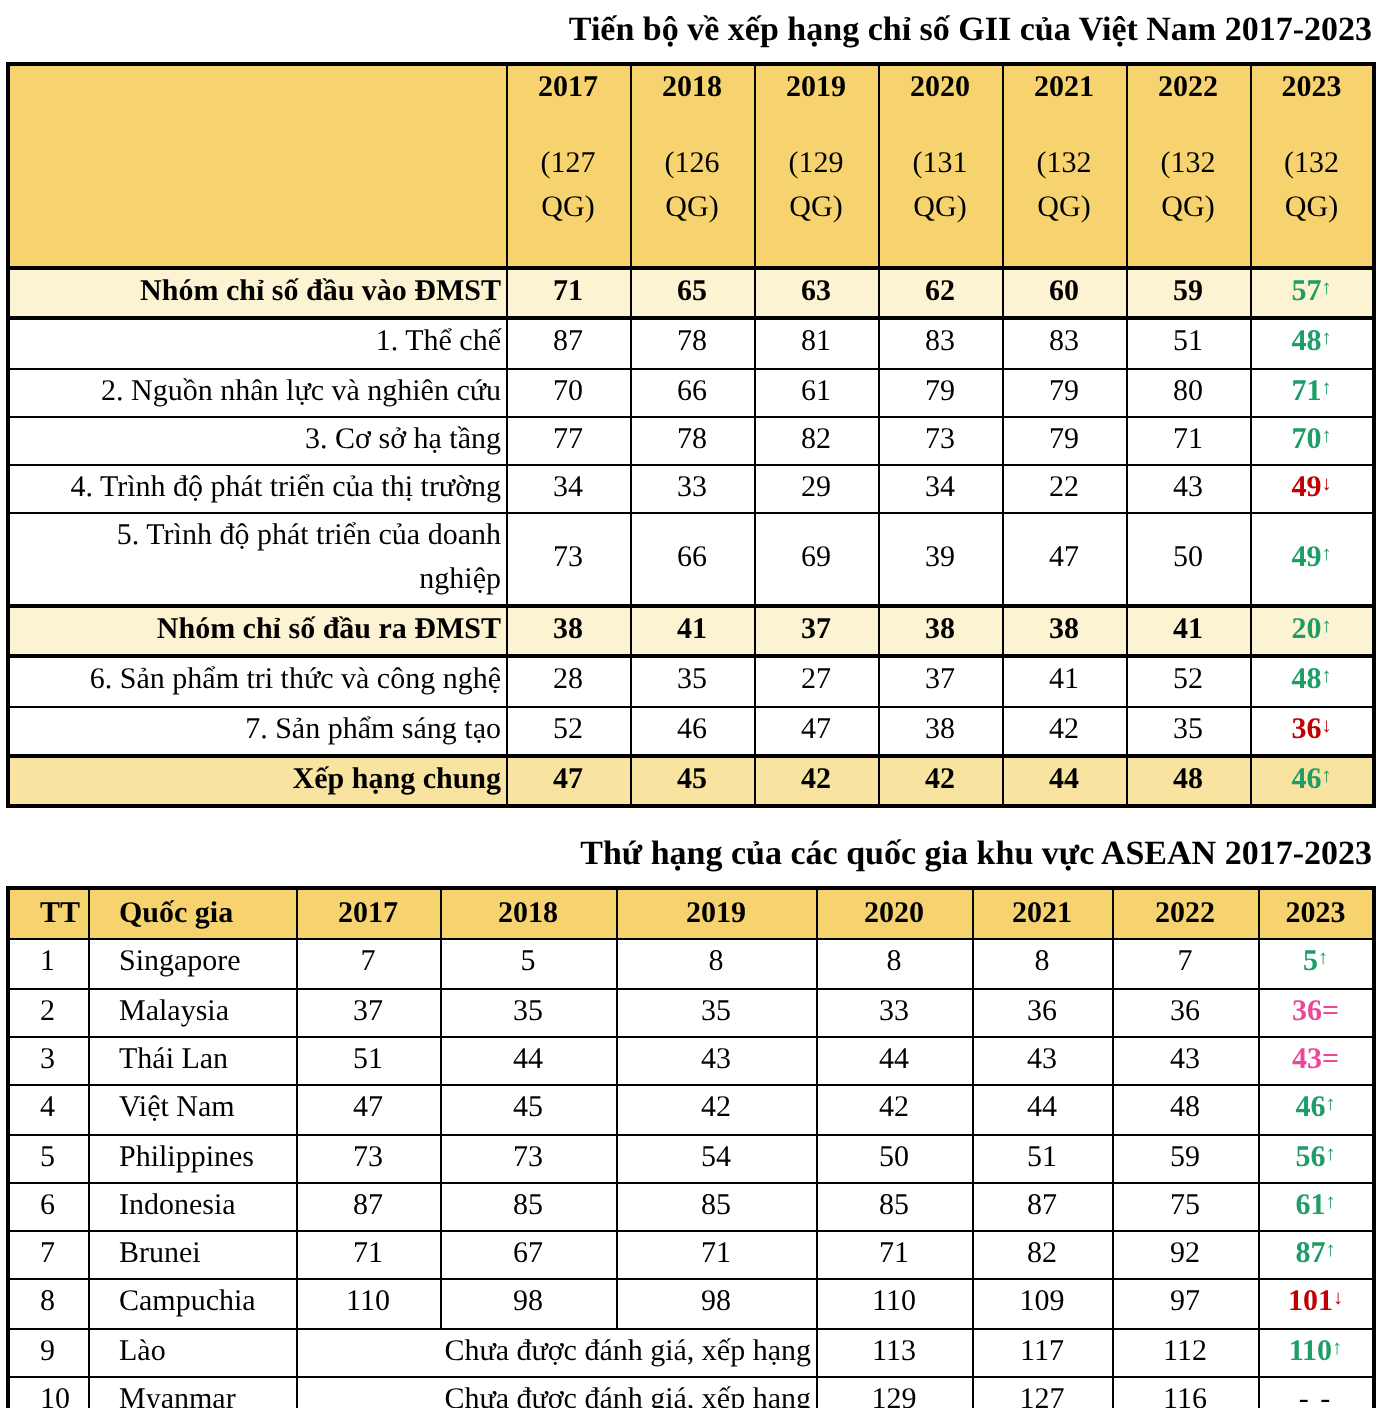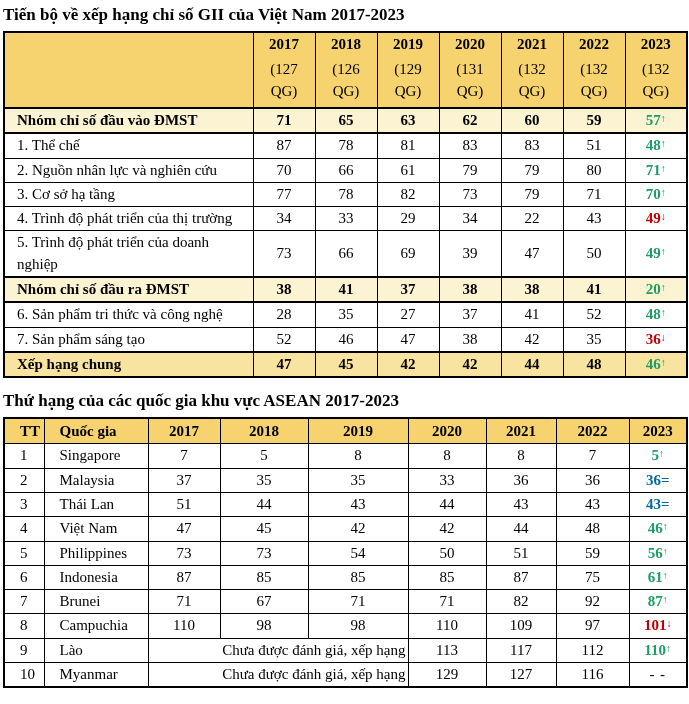--- a/index.html
+++ b/index.html
@@ -10,21 +10,21 @@
     color: #000;
   }
   .page {
     width: 689px;
     box-sizing: border-box;
     padding: 2px 3px;
   }
   .title {
     font-weight: bold;
     font-size: 17px;
-    text-align: left;
+    text-align: right;
     line-height: 1.3;
     padding: 2px 0 5px 0;
   }
   .title.t2 {
     padding-top: 12px;
   }
   table.tbl {
     border-collapse: collapse;
     table-layout: fixed;
     width: 683px;
@@ -39,42 +39,42 @@
     overflow: hidden;
   }
   .tbl thead th {
     background: var(--gold, #F6D36F);
     font-weight: bold;
     text-align: center;
   }
   .tbl1 thead tr { border-bottom: 2px solid #000; }
   .tbl1 thead th { height: 68px; vertical-align: middle; }
   .tbl1 .yr  { font-weight: bold; }
-  .tbl1 .sub { font-weight: normal; max-width: 46px; margin: 4px auto; }
+  .tbl1 .sub { font-weight: normal; max-width: 46px; margin: 17px auto; }
   .tbl1 td { height: 21px; }
   .tbl2 td { height: 20px; }
   .tbl2 thead th { height: 22px; }
-  td.label { text-align: left; padding-left: 12px; }
+  td.label { text-align: right; padding-left: 12px; }
   td.val   { text-align: center; }
   tr.group td {
     background: var(--group-bg, #FCF3D2);
     font-weight: bold;
     border-top: 2px solid #000;
     border-bottom: 2px solid #000;
   }
   tr.total td {
     background: var(--total-bg, #F9E3A0);
     font-weight: bold;
     border-top: 2px solid #000;
     margin-top: 20px;
   }
   td.final { font-weight: bold; text-align: center; }
   td.final.up   { color: var(--up,   #1F9D66); }
   td.final.down { color: var(--down, #C00000); }
-  td.final.same { color: #0369a1; }
+  td.final.same { color: #ec4899; }
   td.final.none { color: #000; }
   td.final.none span { font-weight: normal; letter-spacing: 1px; }
   .arrow { font-size: 0.68em; vertical-align: 0.3em; letter-spacing: 0; }
   .tbl2 th.lft, .tbl2 td.lft { text-align: left; padding-left: 15px; }
   .tbl2 td.note { text-align: right; }
 </style>
 </head>
 <body>
 
 <div class="page">

